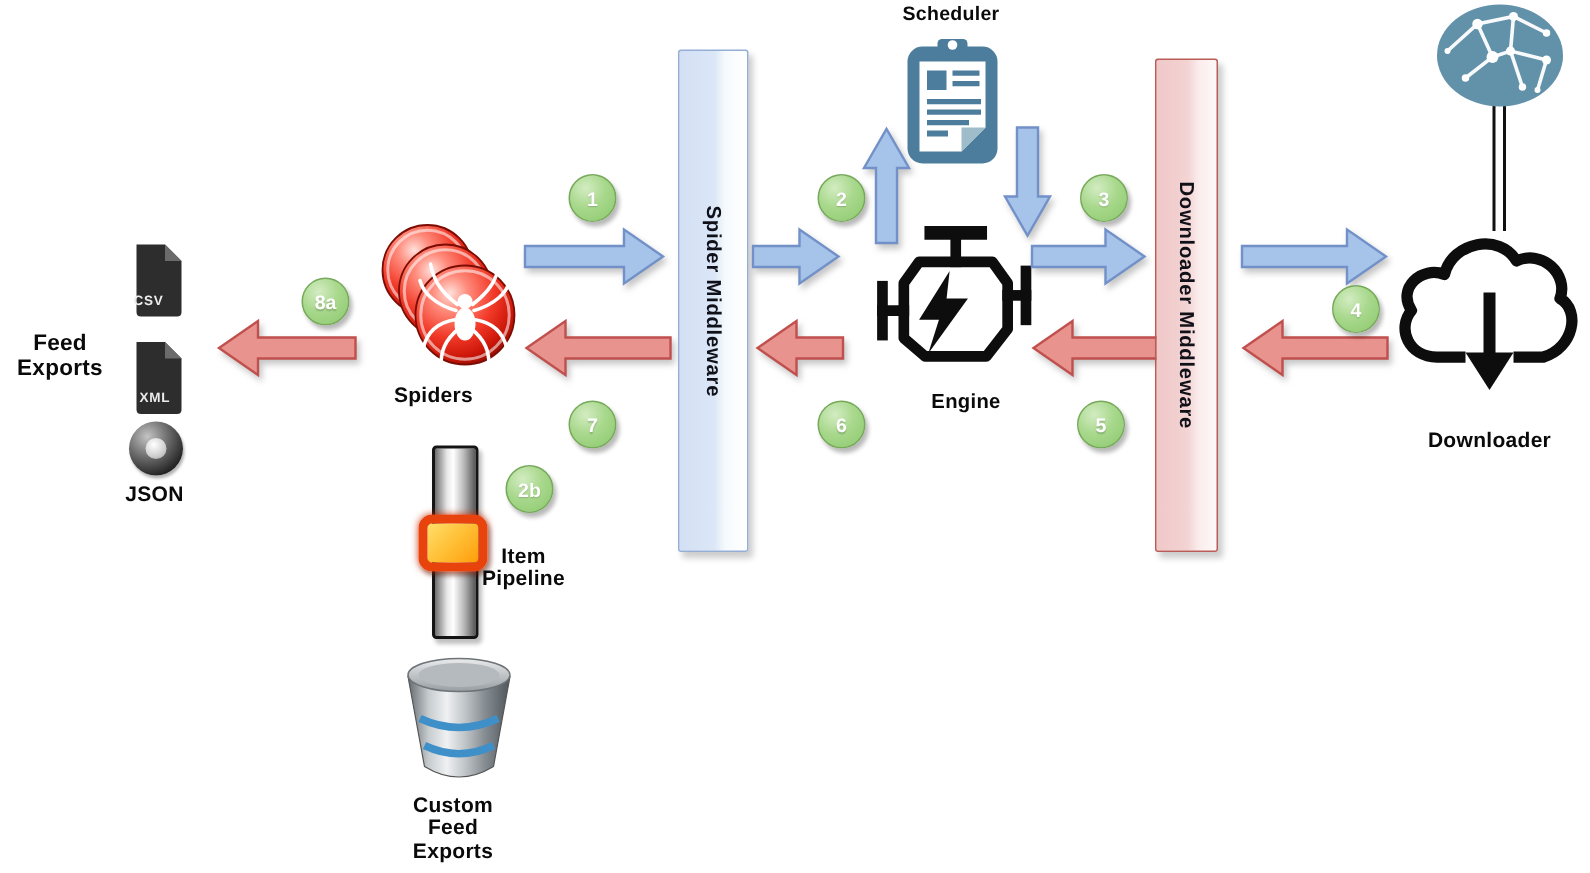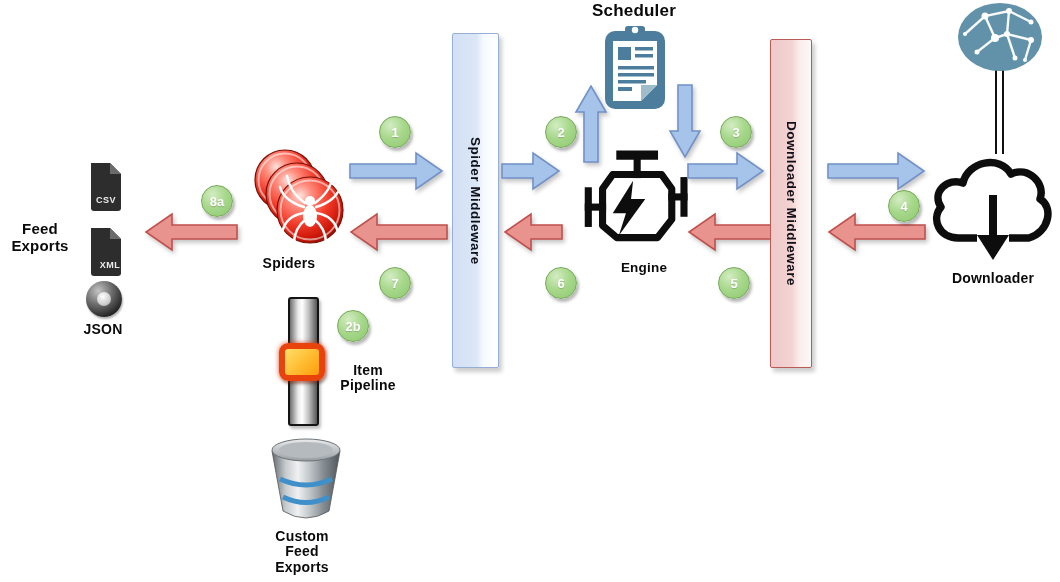--- a/index.html
+++ b/index.html
@@ -33,21 +33,21 @@
   }
   .bar-blue{background:linear-gradient(to right,#d3e0f4 0%,#dbe7f7 52%,#f6fafd 68%,#ffffff 100%);border:1px solid #95aed6;}
   .bar-red{background:linear-gradient(to right,#f0c8c8 0%,#f3d3d3 52%,#fbecec 70%,#fdf8f8 100%);border:1px solid #b95c57;}
   .bar-label{
     writing-mode:vertical-rl;font-weight:bold;font-size:13.5px;color:#101018;
     letter-spacing:.5px;white-space:nowrap;
   }
   .file-icon{width:38px;height:50px;}
   .file-icon svg{display:block;}
   .file-label{
-    position:absolute;left:0;bottom:7px;width:34px;text-align:center;
+    position:absolute;left:0;bottom:7px;width:34px;text-align:left;
     color:#ececec;font-size:9px;font-weight:bold;letter-spacing:.5px;
   }
   .donut{
     width:36px;height:36px;border-radius:50%;position:relative;
     background:radial-gradient(circle at 34% 28%, #c4c4c4 0%, #6f6f6f 38%, #202020 78%);
     box-shadow:1px 2px 2px rgba(0,0,0,.3);
   }
   .donut::after{
     content:"";position:absolute;left:11px;top:11px;width:14px;height:14px;border-radius:50%;
     background:radial-gradient(circle at 40% 32%, #ffffff 0%, #cfcfcf 60%, #9b9b9b 100%);
@@ -159,21 +159,21 @@
       </svg>
   </div>
 
   <div class="abs badge" style="left:545px;top:267px;">6</div>
   <div class="abs arrow arrow-red" style="left:504px;top:213px;">
     <svg width="58" height="38">
         <polygon points="58,12 27,12 27,1 1,19 27,37 27,26 58,26"></polygon>
       </svg>
   </div>
 
-  <div class="abs node-label" style="left:584px;top:2px;width:100px;font-size:17px;">Scheduler</div>
+  <div class="abs node-label" style="left:584px;top:2px;width:100px;font-size:13px;">Scheduler</div>
   <div class="abs" style="left:602px;top:23px;">
     <svg width="66" height="90" viewBox="0 0 66 90">
       <rect x="3" y="8" width="60" height="78" rx="10" fill="#4d7d9c"></rect>
       <rect x="23" y="3" width="20" height="12" rx="3" fill="#4d7d9c"></rect>
       <circle cx="33" cy="7" r="3.2" fill="#ffffff"></circle>
       <path d="M11,18 H55 V62 L39,78 H11 Z" fill="#ffffff"></path>
       <path d="M55,62 L39,78 L39,62 Z" fill="#9fbccb"></path>
       <rect x="16" y="24" width="13" height="13" fill="#4d7d9c"></rect>
       <rect x="33" y="24" width="18" height="3.5" fill="#4d7d9c"></rect>
       <rect x="33" y="31" width="18" height="3.5" fill="#4d7d9c"></rect>
@@ -271,26 +271,26 @@
 
   <div class="abs" style="left:926px;top:140px;">
     <svg width="134" height="132" viewBox="0 0 134 132">
       <path d="M32,98 C13,98 5,79 15,67 C5,52 22,37 37,43 C42,21 74,15 85,34 C102,26 120,43 114,59 C128,67 123,92 103,98 Z" fill="#ffffff" stroke="#0d0d0d" stroke-width="7.5" stroke-linejoin="round"></path>
       <rect x="51" y="89" width="32" height="17" fill="#ffffff"></rect>
       <path d="M67,55 V96" stroke="#ffffff" stroke-width="20" fill="none"></path>
       <path d="M67,55 V97" stroke="#0d0d0d" stroke-width="8" fill="none"></path>
       <polygon points="51,95 83,95 67,120" fill="#0d0d0d"></polygon>
     </svg>
   </div>
-  <div class="abs node-label" style="left:933px;top:271px;width:120px;">Downloader</div>
+  <div class="abs node-label" style="left:933px;top:286px;width:120px;">Downloader</div>
 
   <div class="abs badge" style="left:337px;top:310px;">2b</div>
   <div class="abs pipe" style="left:288px;top:297px;"></div>
   <div class="abs clamp" style="left:279px;top:343px;"></div>
-  <div class="abs node-label" style="left:328px;top:363px;width:80px;">Item
+  <div class="abs node-label" style="left:309px;top:363px;width:80px;">Item
 Pipeline</div>
 
   <div class="abs" style="left:268px;top:437px;">
     <svg width="76" height="88" viewBox="0 0 76 88">
       <defs>
         <linearGradient id="silv" x1="0" y1="0" x2="1" y2="0">
           <stop offset="0%" stop-color="#63696e"></stop>
             <stop offset="20%" stop-color="#c6cbce"></stop>
           <stop offset="38%" stop-color="#eff1f2"></stop>
             <stop offset="55%" stop-color="#c2c7ca"></stop>

